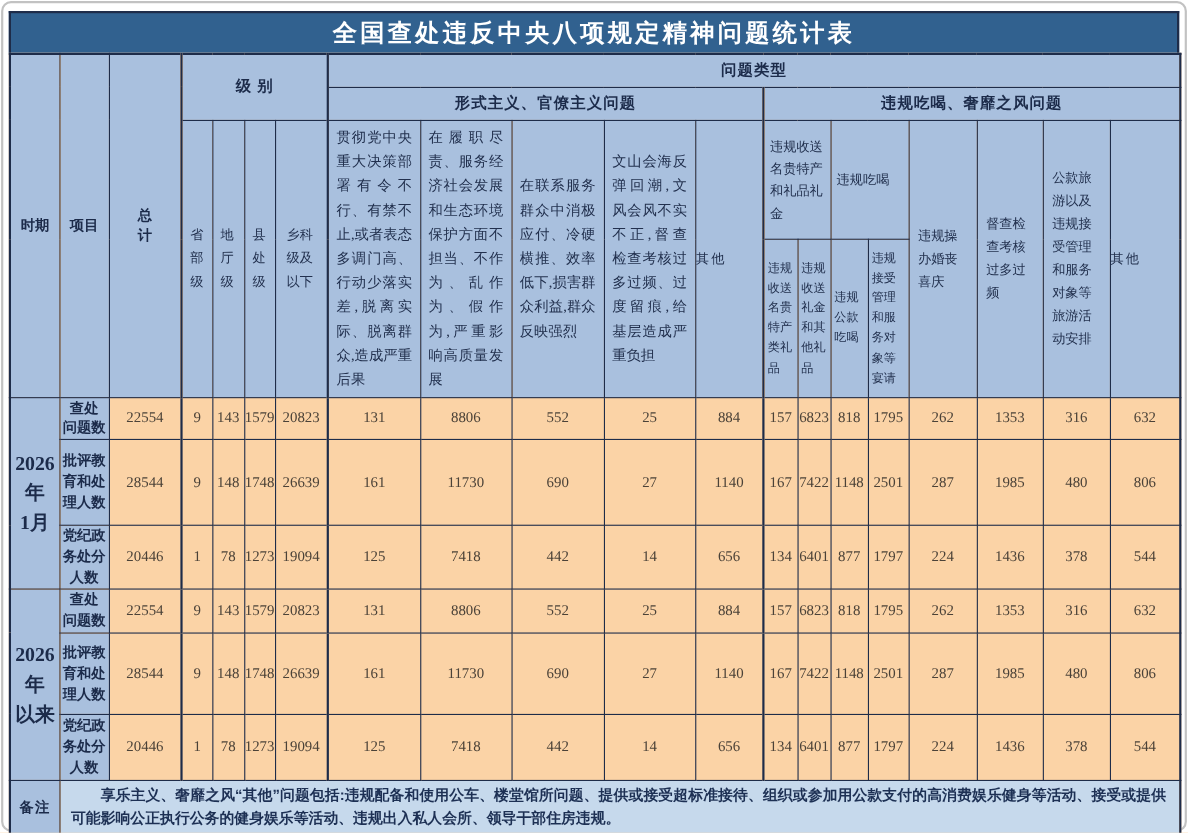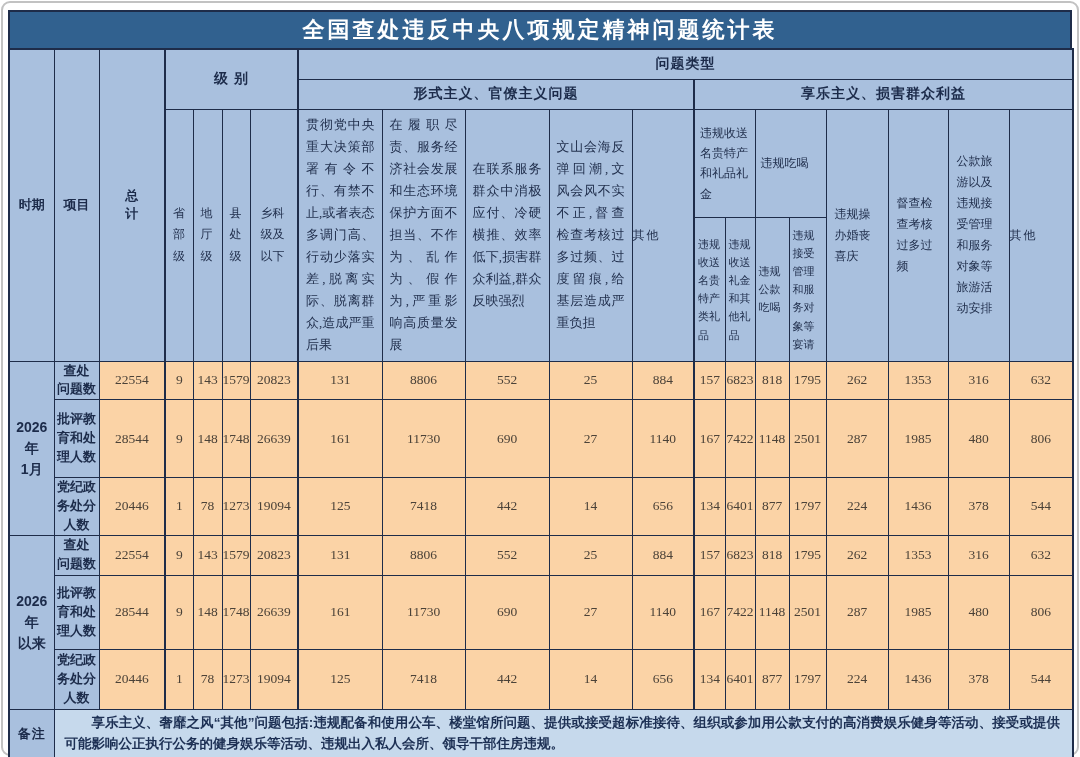--- a/index.html
+++ b/index.html
@@ -14,37 +14,37 @@
   .title{
     box-sizing:border-box;height:38px;background:#31618f;border:2px solid #1e2c49;border-bottom:none;
     color:#ffffff;font-weight:bold;font-size:22px;letter-spacing:3px;text-align:center;line-height:36px;
     font-family:"Liberation Serif","DejaVu Serif",serif;
   }
 
   table{border-collapse:collapse;table-layout:fixed;width:1064px;background:#fbd3a6;border:2px solid #1e2c49;}
   th,td{border:1px solid #1e2c49;overflow:hidden;padding:0;vertical-align:middle;}
   .tkl{border-left:2px solid #1e2c49 !important;}
 
-  th{background:#a9c0de;color:#1c2b4a;font-weight:bold;font-size:13px;text-align:center;}
+  th{background:#a9c0de;color:#1c2b4a;font-weight:bold;font-size:13px;text-align:center;font-family:Liberation Serif, serif;}
   .grp{font-size:14px;letter-spacing:1px;}
 
   .cat{
     font-weight:normal;color:#22304e;text-align:left;
     font-family:"Liberation Serif","DejaVu Serif",serif;
   }
   .lvl {font-size:12px;line-height:1.8;padding:0 7px;}
   .lvl2{font-size:12px;line-height:1.8;padding:0 10px;}
   .wide{font-size:13px;line-height:1.7;padding:4px 7px;text-align:justify;text-justify:inter-ideograph;}
   .othr{font-size:12px;letter-spacing:2px;}
   .subg{font-size:12px;line-height:1.7;padding:2px 5px;}
   .subv{font-size:11px;line-height:1.65;padding:2px 3px;}
   .mid {font-size:12px;line-height:1.75;padding:2px 8px;}
 
   .pre{white-space:pre-line;}
-  .period{white-space:pre-line;font-size:14px;line-height:1.5;margin-left:20px;}
+  .period{white-space:pre-line;font-size:18px;line-height:1.5;margin-left:20px;}
   .rlabel{white-space:pre-line;font-size:13px;line-height:1.45;text-align:center;}
 
   td.num{
     font-family:"Liberation Serif","DejaVu Serif",serif;
     font-size:13.5px;color:#4b4238;text-align:center;background:#fbd3a6;
   }
 
   .rm-label{font-size:13px;letter-spacing:1px;}
   td.rm-text{
     background:#c6d9ec;color:#1d3054;font-weight:bold;font-size:13.5px;
@@ -88,21 +88,21 @@
       <tr style="height:30px">
         <th rowspan="4">时期</th>
         <th rowspan="4">项目</th>
         <th rowspan="4" class="pre">总
 计</th>
         <th colspan="4" rowspan="2" class="tkl grp">级 别</th>
         <th colspan="13" class="tkl grp">问题类型</th>
       </tr>
       <tr style="height:30px">
         <th colspan="5" class="tkl grp">形式主义、官僚主义问题</th>
-        <th colspan="8" class="tkl grp">享乐主义、损害群众利益</th>
+        <th colspan="8" class="tkl grp">违规吃喝、奢靡之风问题</th>
       </tr>
       <tr style="height:100px">
         <th rowspan="2" class="cat lvl tkl">省部级</th>
         <th rowspan="2" class="cat lvl">地厅级</th>
         <th rowspan="2" class="cat lvl">县处级</th>
         <th rowspan="2" class="cat lvl2">乡科级及以下</th>
         <th rowspan="2" class="cat wide tkl">贯彻党中央重大决策部署有令不行、有禁不止,或者表态多调门高、行动少落实差,脱离实际、脱离群众,造成严重后果</th>
         <th rowspan="2" class="cat wide">在履职尽责、服务经济社会发展和生态环境保护方面不担当、不作为、乱作为、假作为,严重影响高质量发展</th>
         <th rowspan="2" class="cat wide">在联系服务群众中消极应付、冷硬横推、效率低下,损害群众利益,群众反映强烈</th>
         <th rowspan="2" class="cat wide">文山会海反弹回潮,文风会风不实不正,督查检查考核过多过频、过度留痕,给基层造成严重负担</th>

